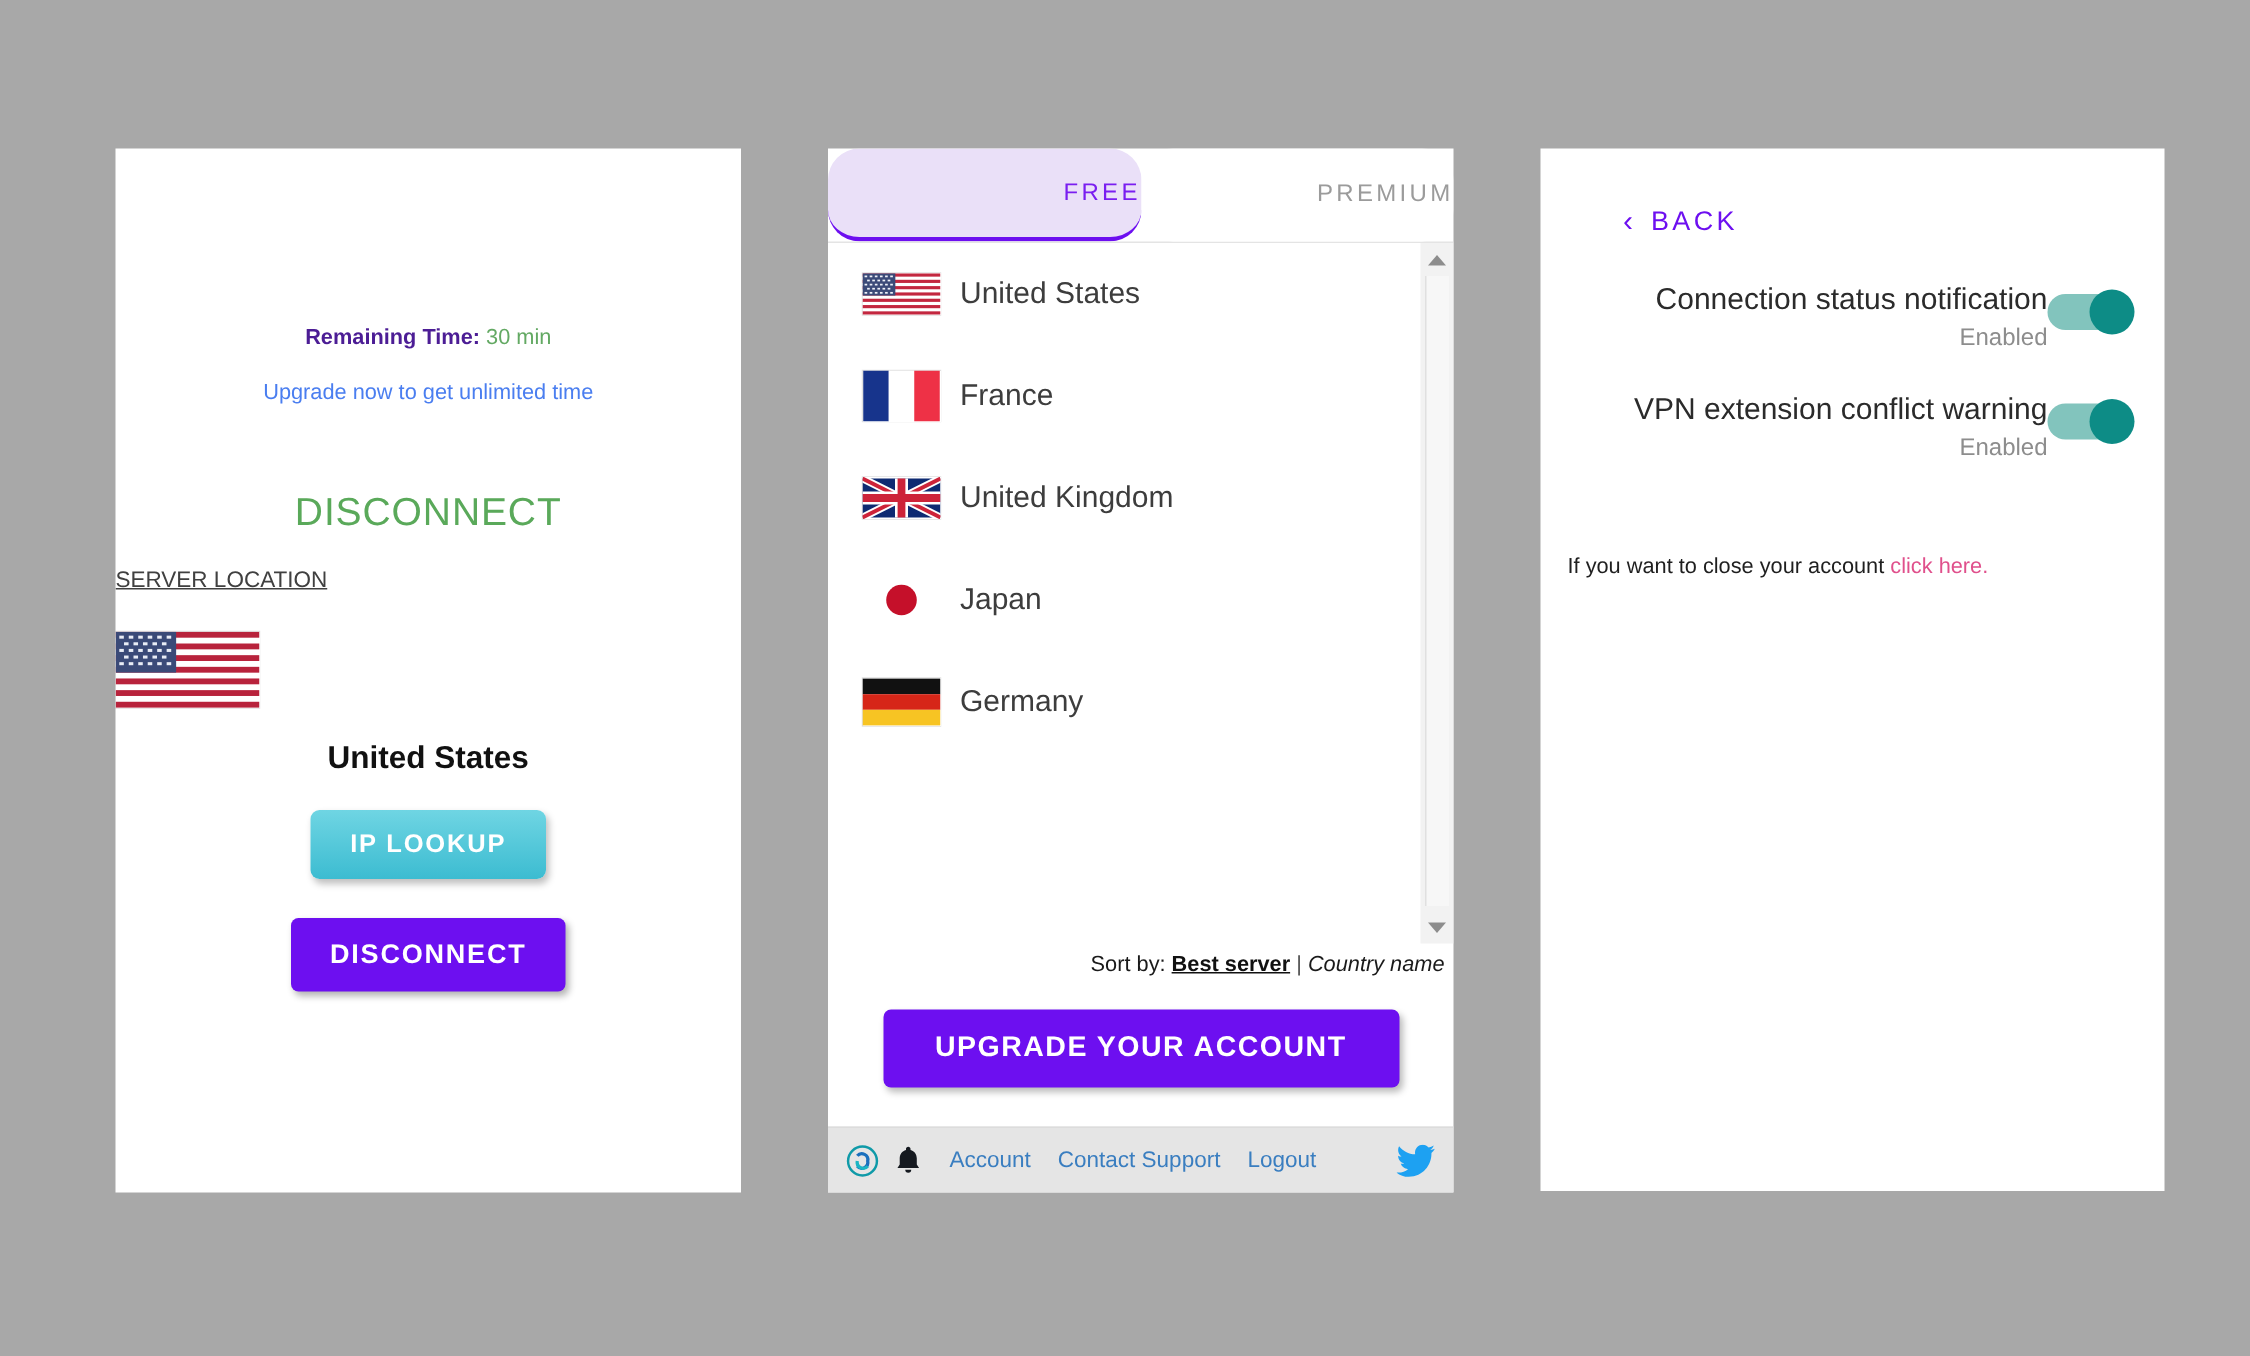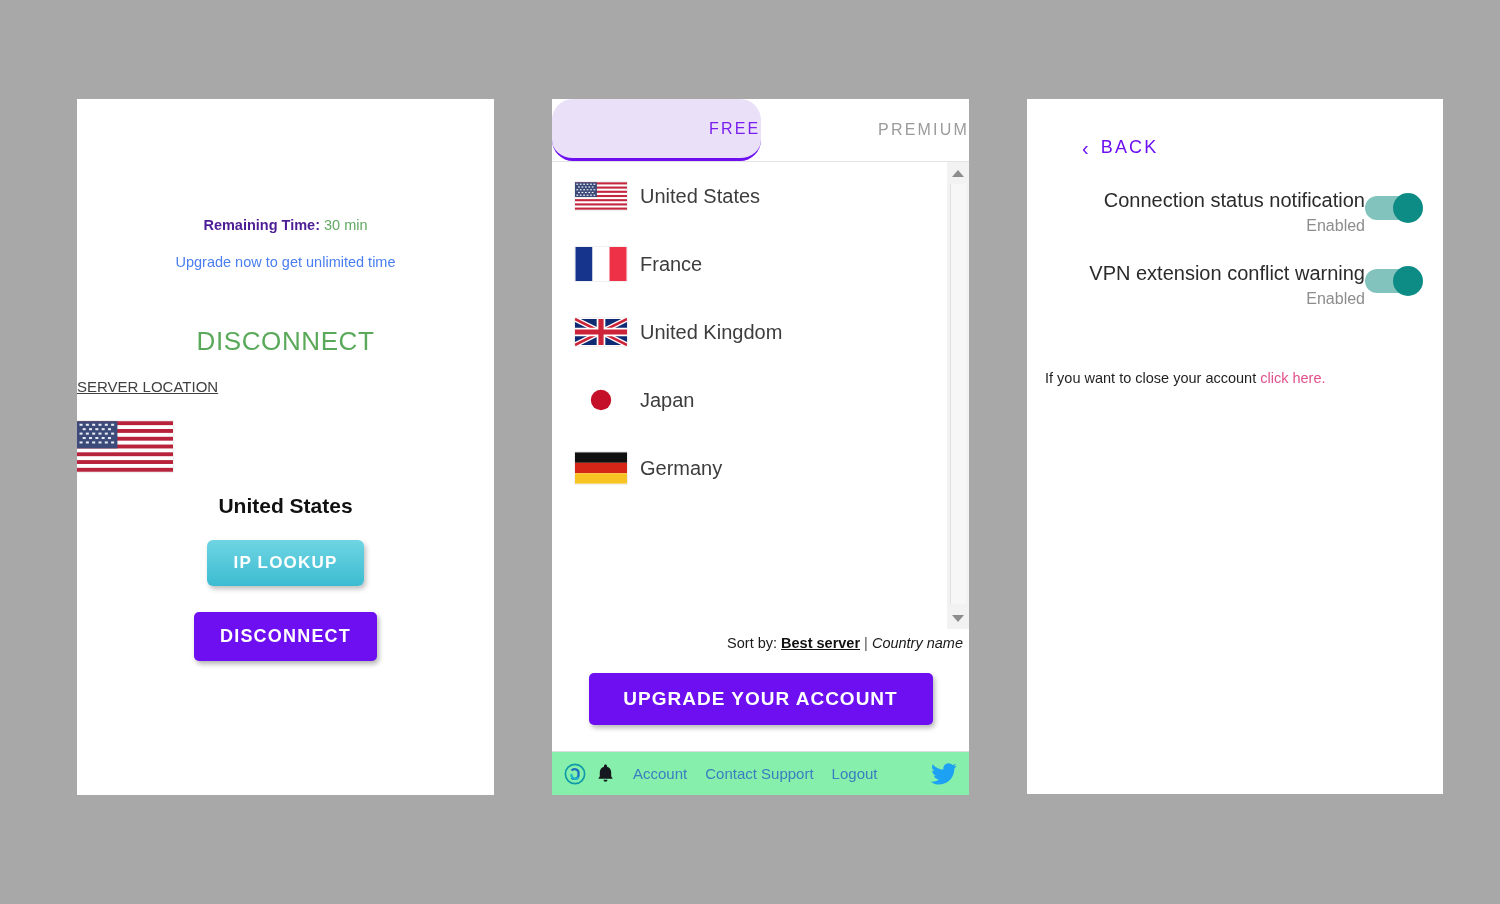--- a/index.html
+++ b/index.html
@@ -211,21 +211,21 @@
     letter-spacing: 1px;
     font-family: "Liberation Sans", sans-serif;
     cursor: pointer;
     box-shadow: 2px 3px 5px rgba(0,0,0,0.28);
   }
 
   .footer-bar {
     position: absolute;
     left: 0; right: 0; bottom: 0;
     height: 44px;
-    background: #86efac;
+    background: #e5e5e5;
     border-top: 1px solid #dcdcdc;
     display: flex;
     align-items: center;
     padding: 0 12px;
     box-sizing: border-box;
   }
   .footer-link {
     color: #3a7ec0;
     font-size: 15px;
     text-decoration: none;

